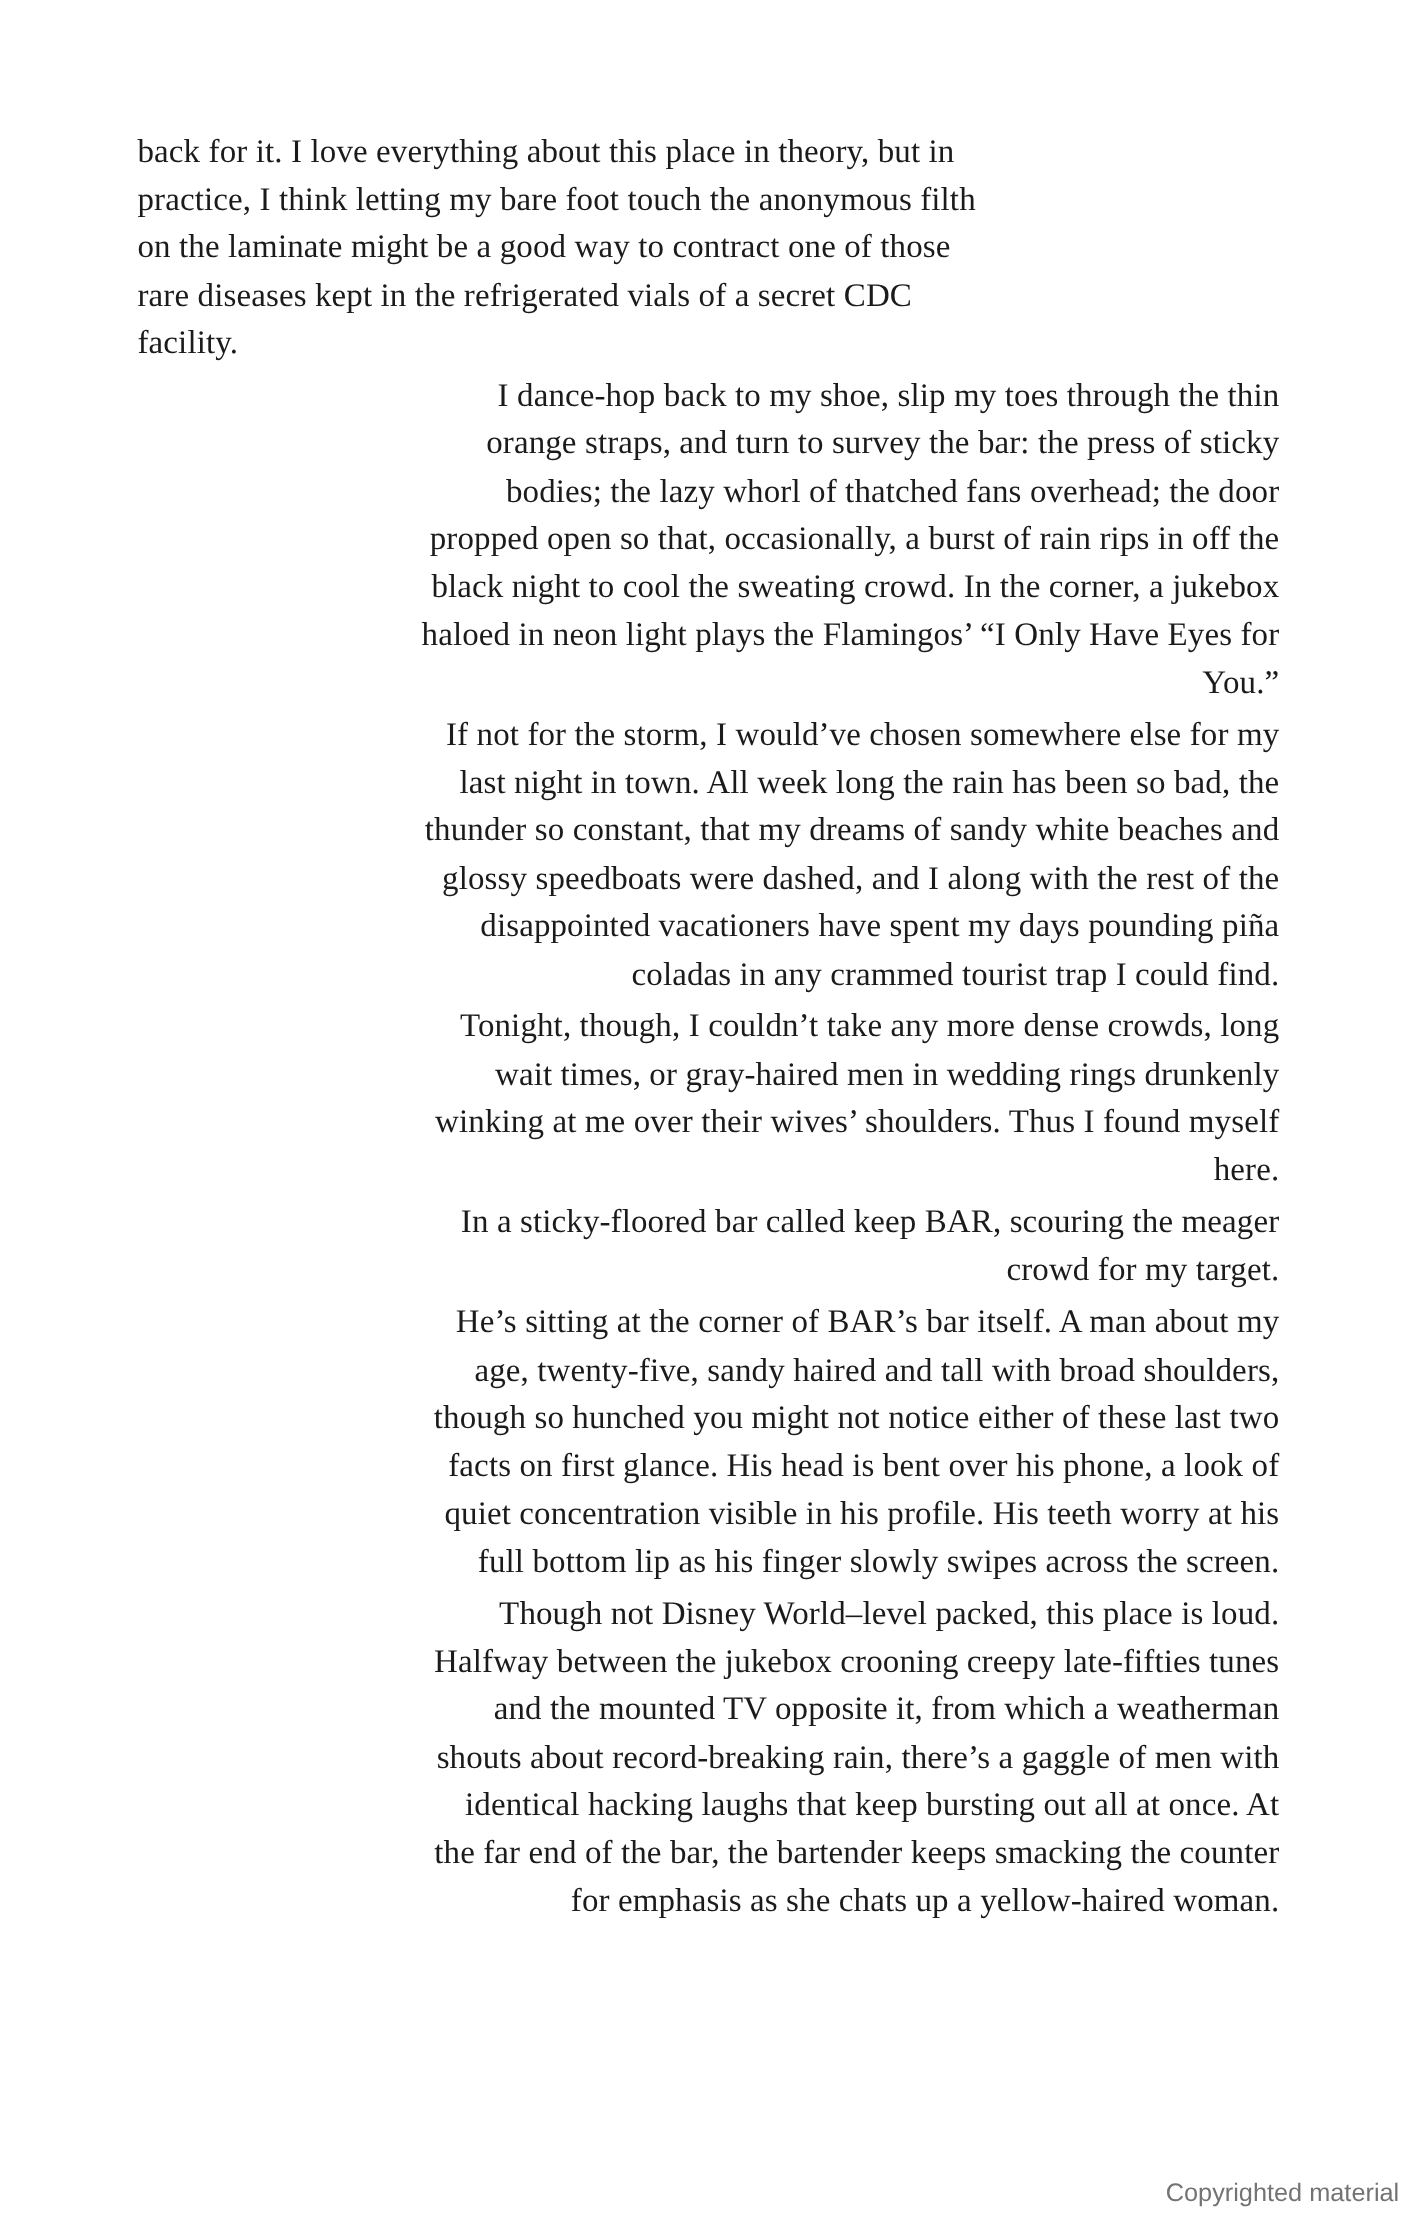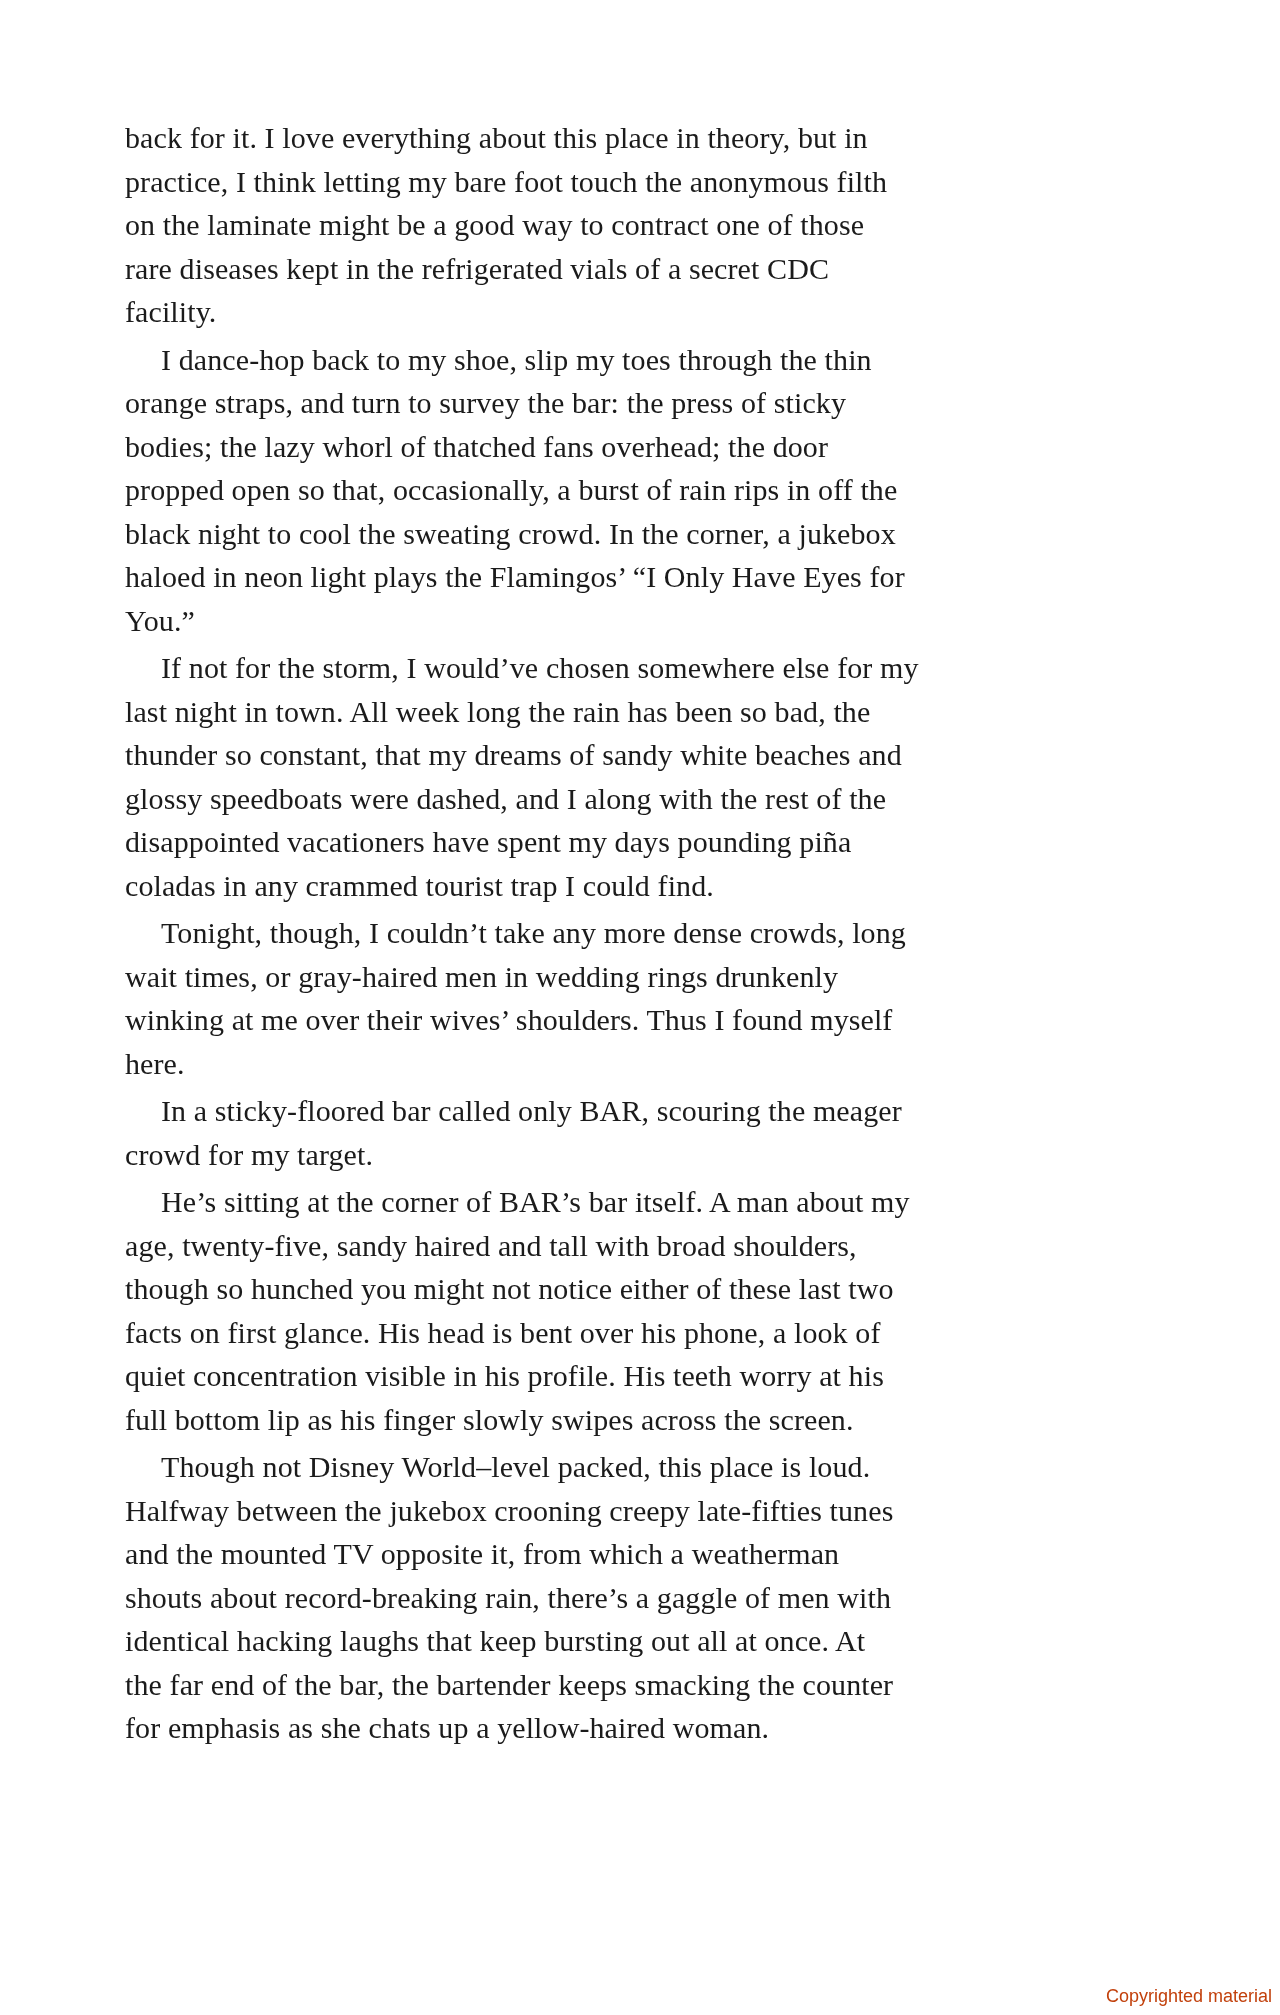--- a/index.html
+++ b/index.html
@@ -26,28 +26,29 @@
     letter-spacing: 0.1px;
   }
   .page-text p {
     margin: 4px;
     padding: 0;
     white-space: pre-line; 
     text-align: left;
   }
   .page-text p.indent {
     text-indent: 36px;
+    text-align: right;
   }
   .copyright {
     position: absolute;
     right: 8px;
     bottom: 8px;
     font-family: "Liberation Sans", sans-serif;
-    font-size: 18px;
-    color: #c2410c;
+    font-size: 23px;
+    color: #737373;
   }
 </style>
 </head>
 <body>
 
 <div class="page">
   <div class="page-text" id="page-text">
 
   <p>back for it. I love everything about this place in theory, but in
 practice, I think letting my bare foot touch the anonymous filth
@@ -64,21 +65,21 @@
       <p class="indent">If not for the storm, I would’ve chosen somewhere else for my
 last night in town. All week long the rain has been so bad, the
 thunder so constant, that my dreams of sandy white beaches and
 glossy speedboats were dashed, and I along with the rest of the
 disappointed vacationers have spent my days pounding piña
 coladas in any crammed tourist trap I could find.</p>
       <p class="indent">Tonight, though, I couldn’t take any more dense crowds, long
 wait times, or gray-haired men in wedding rings drunkenly
 winking at me over their wives’ shoulders. Thus I found myself
 here.</p>
-      <p class="indent">In a sticky-floored bar called only BAR, scouring the meager
+      <p class="indent">In a sticky-floored bar called keep BAR, scouring the meager
 crowd for my target.</p>
       <p class="indent">He’s sitting at the corner of BAR’s bar itself. A man about my
 age, twenty-five, sandy haired and tall with broad shoulders,
 though so hunched you might not notice either of these last two
 facts on first glance. His head is bent over his phone, a look of
 quiet concentration visible in his profile. His teeth worry at his
 full bottom lip as his finger slowly swipes across the screen.</p>
       <p class="indent">Though not Disney World–level packed, this place is loud.
 Halfway between the jukebox crooning creepy late-fifties tunes
 and the mounted TV opposite it, from which a weatherman

